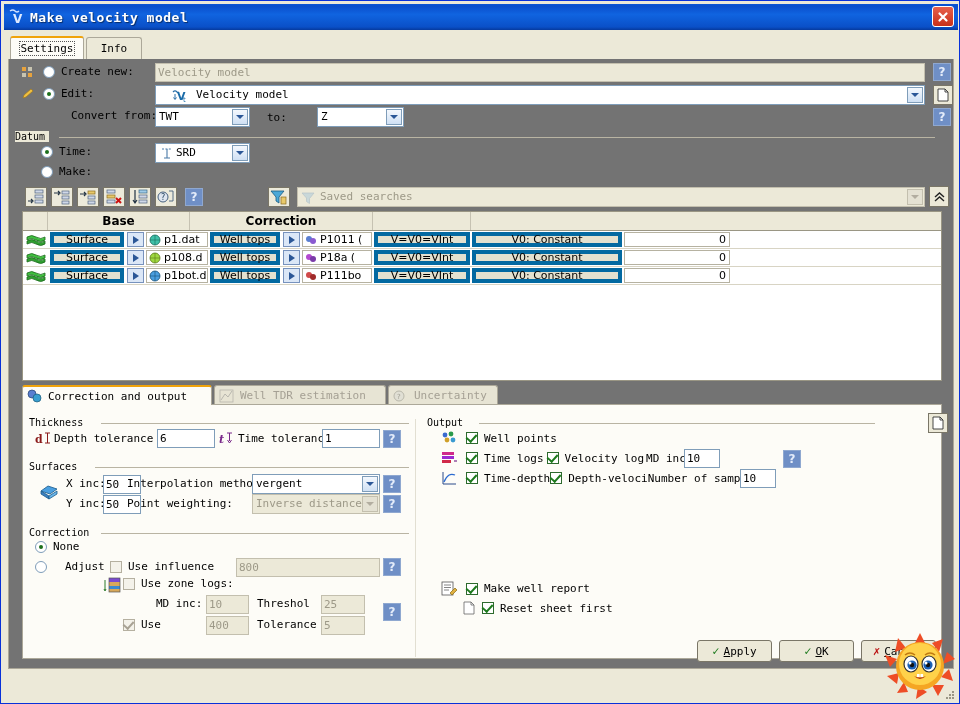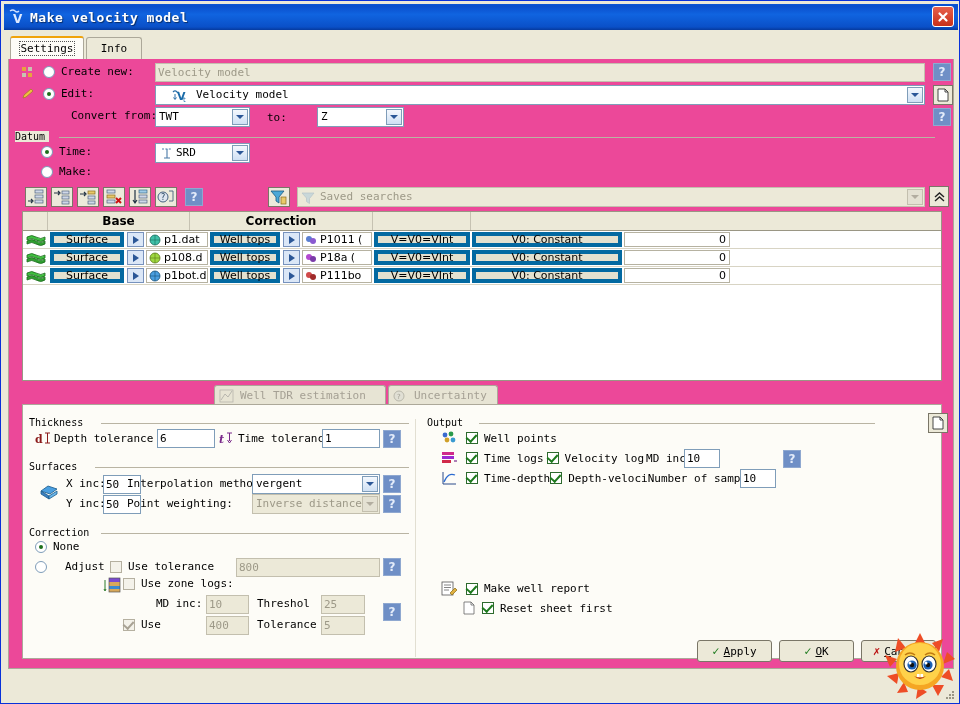--- a/index.html
+++ b/index.html
@@ -45,21 +45,21 @@
     border-radius:3px 3px 0 0;
     display:flex;align-items:center;justify-content:center;
     font-size:11px;color:#000;box-sizing:border-box;
     font-family:"DejaVu Sans Mono","Liberation Mono",monospace;
   }
   .tab.sel{background:#fdfcf7;border-top:2px solid #f0a30a;height:23px;top:-1px;z-index:3;font-weight:normal;}
   .tab.sel .tl{border:1px dotted #555;padding:0 1px;}
   
   .panel{
     position:absolute;left:7px;top:58px;width:946px;height:610px;
-    background:#ec4899;border:1px solid #aca899;border-top:none;
+    background:#737373;border:1px solid #aca899;border-top:none;
     box-sizing:border-box;
   }
   .row{position:absolute;display:flex;align-items:center;}
   .lbl{font-size:11px;color:#000;white-space:nowrap;font-family:"DejaVu Sans Mono","Liberation Mono",monospace;}
   .radio{
     width:12px;height:12px;border-radius:50%;
     border:1px solid #7f9db9;background:#fff;
     box-sizing:border-box;position:relative;flex:none;
   }
   .radio.on:after{
@@ -473,20 +473,29 @@
             </svg>
           <span>P111bo</span>
         </div>
         <div class="cell btnc" style="width:96px;margin-left:2px;">V=V0=VInt</div>
         <div class="cell btnc" style="width:150px;margin-left:2px;">V0: Constant</div>
         <div class="cell white right" style="width:106px;margin-left:2px;justify-content:flex-end;padding-right:3px;">0</div>
       </div>
     </div>
 
     <div class="btabs">
+      <div class="btab sel" style="left:0;width:190px;">
+        <span style="flex:none;width:15px;height:14px;margin-right:6px;">
+          <svg width="15" height="14" viewBox="0 0 15 14">
+              <circle cx="5" cy="5" r="4" fill="#5a7fd0" stroke="#22406e" stroke-width=".7"></circle>
+              <circle cx="10" cy="9" r="4" fill="#3a9fd0" stroke="#1a5a7a" stroke-width=".7"></circle>
+            </svg>
+        </span>
+        <span>Correction and output</span>
+      </div>
       <div class="btab off" style="left:192px;width:172px;">
         <span style="flex:none;width:15px;height:14px;margin-right:6px;opacity:.5;">
           <svg width="15" height="14" viewBox="0 0 15 14">
               <rect x="1" y="1" width="13" height="12" fill="none" stroke="#888" stroke-width=".8"></rect>
               <path d="M2 11 l4 -6 l3 3 l4 -6" stroke="#888" stroke-width="1" fill="none"></path>
             </svg>
         </span>
         <span>Well TDR estimation</span>
       </div>
       <div class="btab off" style="left:366px;width:110px;">
@@ -569,21 +578,21 @@
       <div style="position:absolute;left:12px;top:135px;display:flex;align-items:center;">
         <span class="radio on"></span>
         <span class="lbl" style="margin-left:6px;">None</span>
       </div>
       <div style="position:absolute;left:12px;top:155px;display:flex;align-items:center;">
         <span class="radio"></span>
         <span class="lbl" style="margin-left:18px;">Adjust</span>
       </div>
       <div style="position:absolute;left:87px;top:155px;display:flex;align-items:center;">
         <span class="chk dis"></span>
-        <span class="lbl" style="margin-left:6px;">Use tolerance</span>
+        <span class="lbl" style="margin-left:6px;">Use influence</span>
       </div>
       <div class="inp dis" style="position:absolute;left:213px;top:153px;width:144px;">800</div>
       <div class="helpbtn" style="position:absolute;left:360px;top:153px;">?</div>
 
       <span style="position:absolute;left:80px;top:172px;">
         <svg width="18" height="16" viewBox="0 0 18 16">
           <rect x="6" y="1" width="11" height="14" fill="#d8a85a"></rect>
           <rect x="6" y="1" width="11" height="4" fill="#7a4ad0"></rect>
           <rect x="6" y="9" width="11" height="3" fill="#3a8ad0"></rect>
           <rect x="6" y="1" width="11" height="14" fill="none" stroke="#555" stroke-width=".7"></rect>

